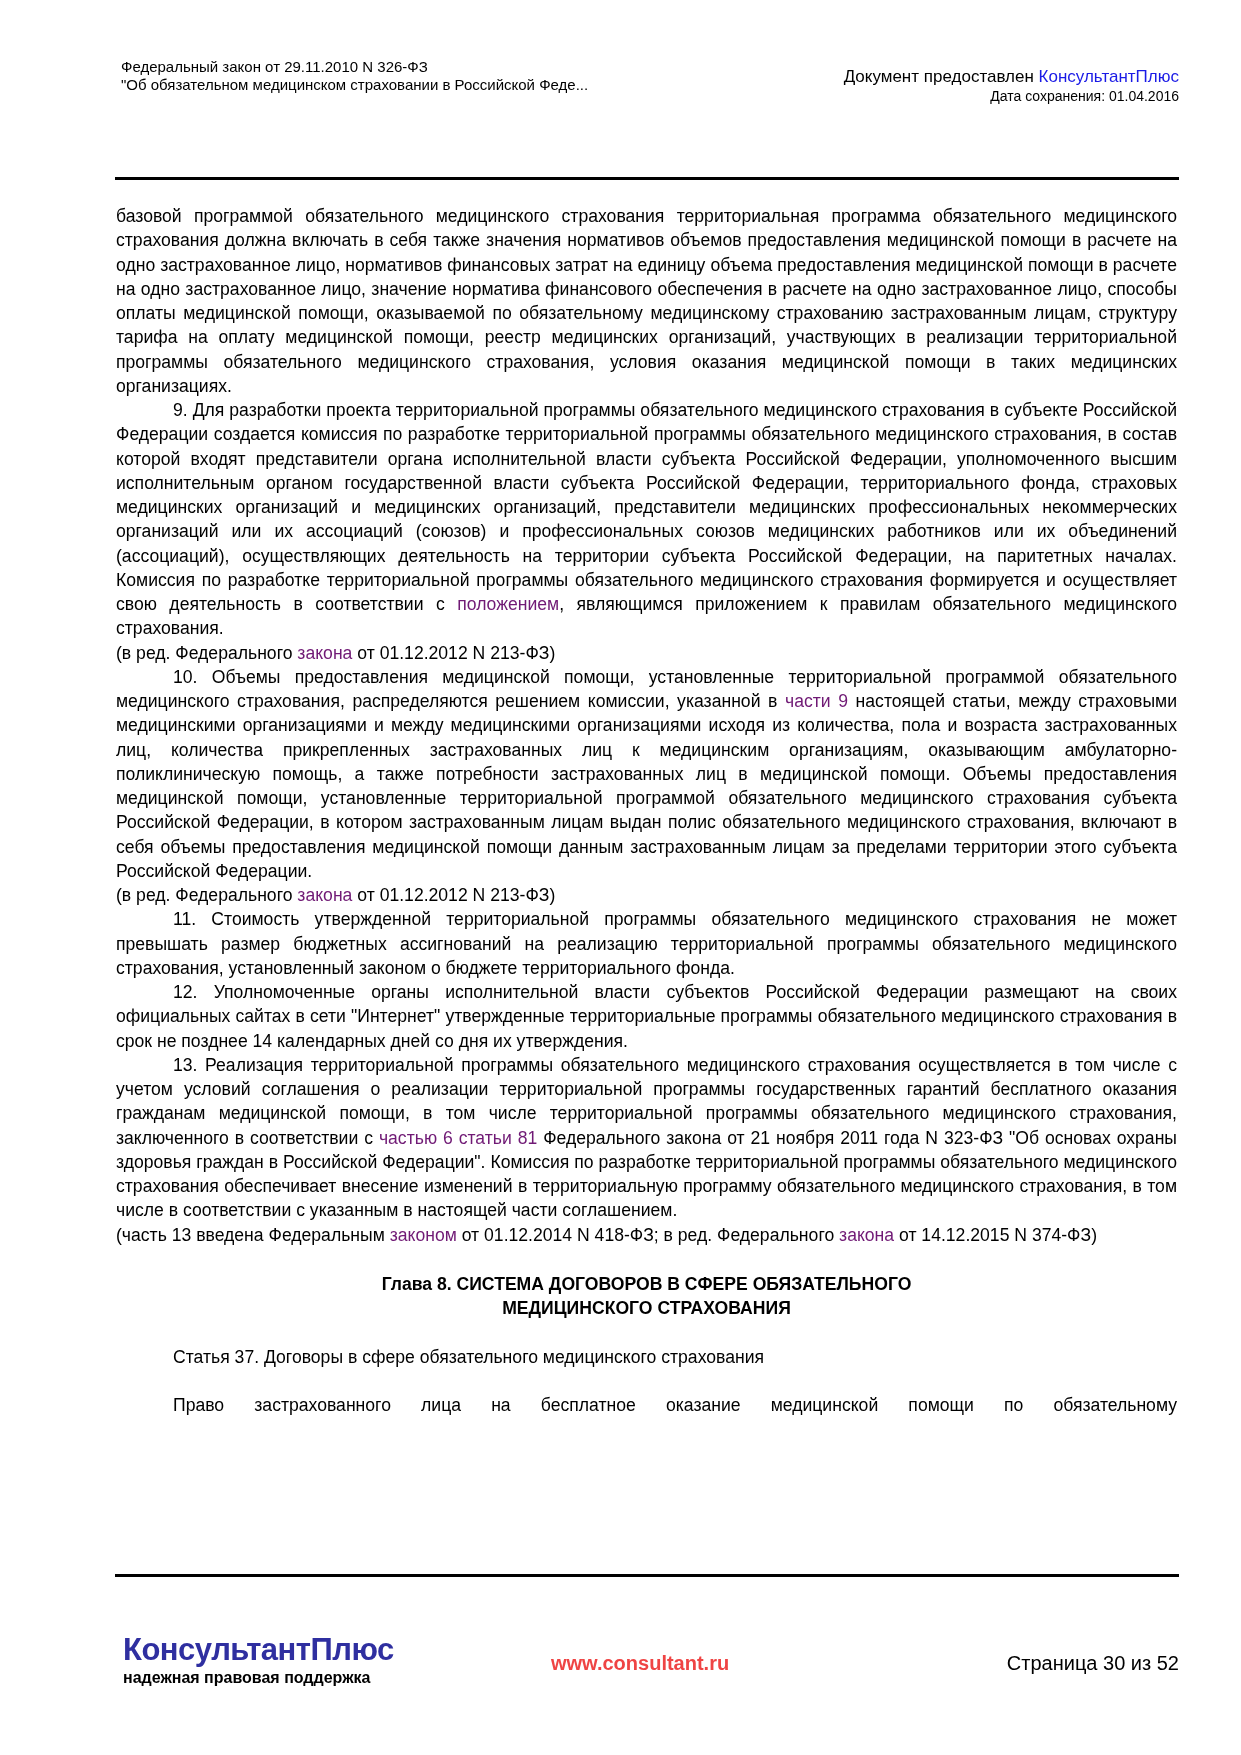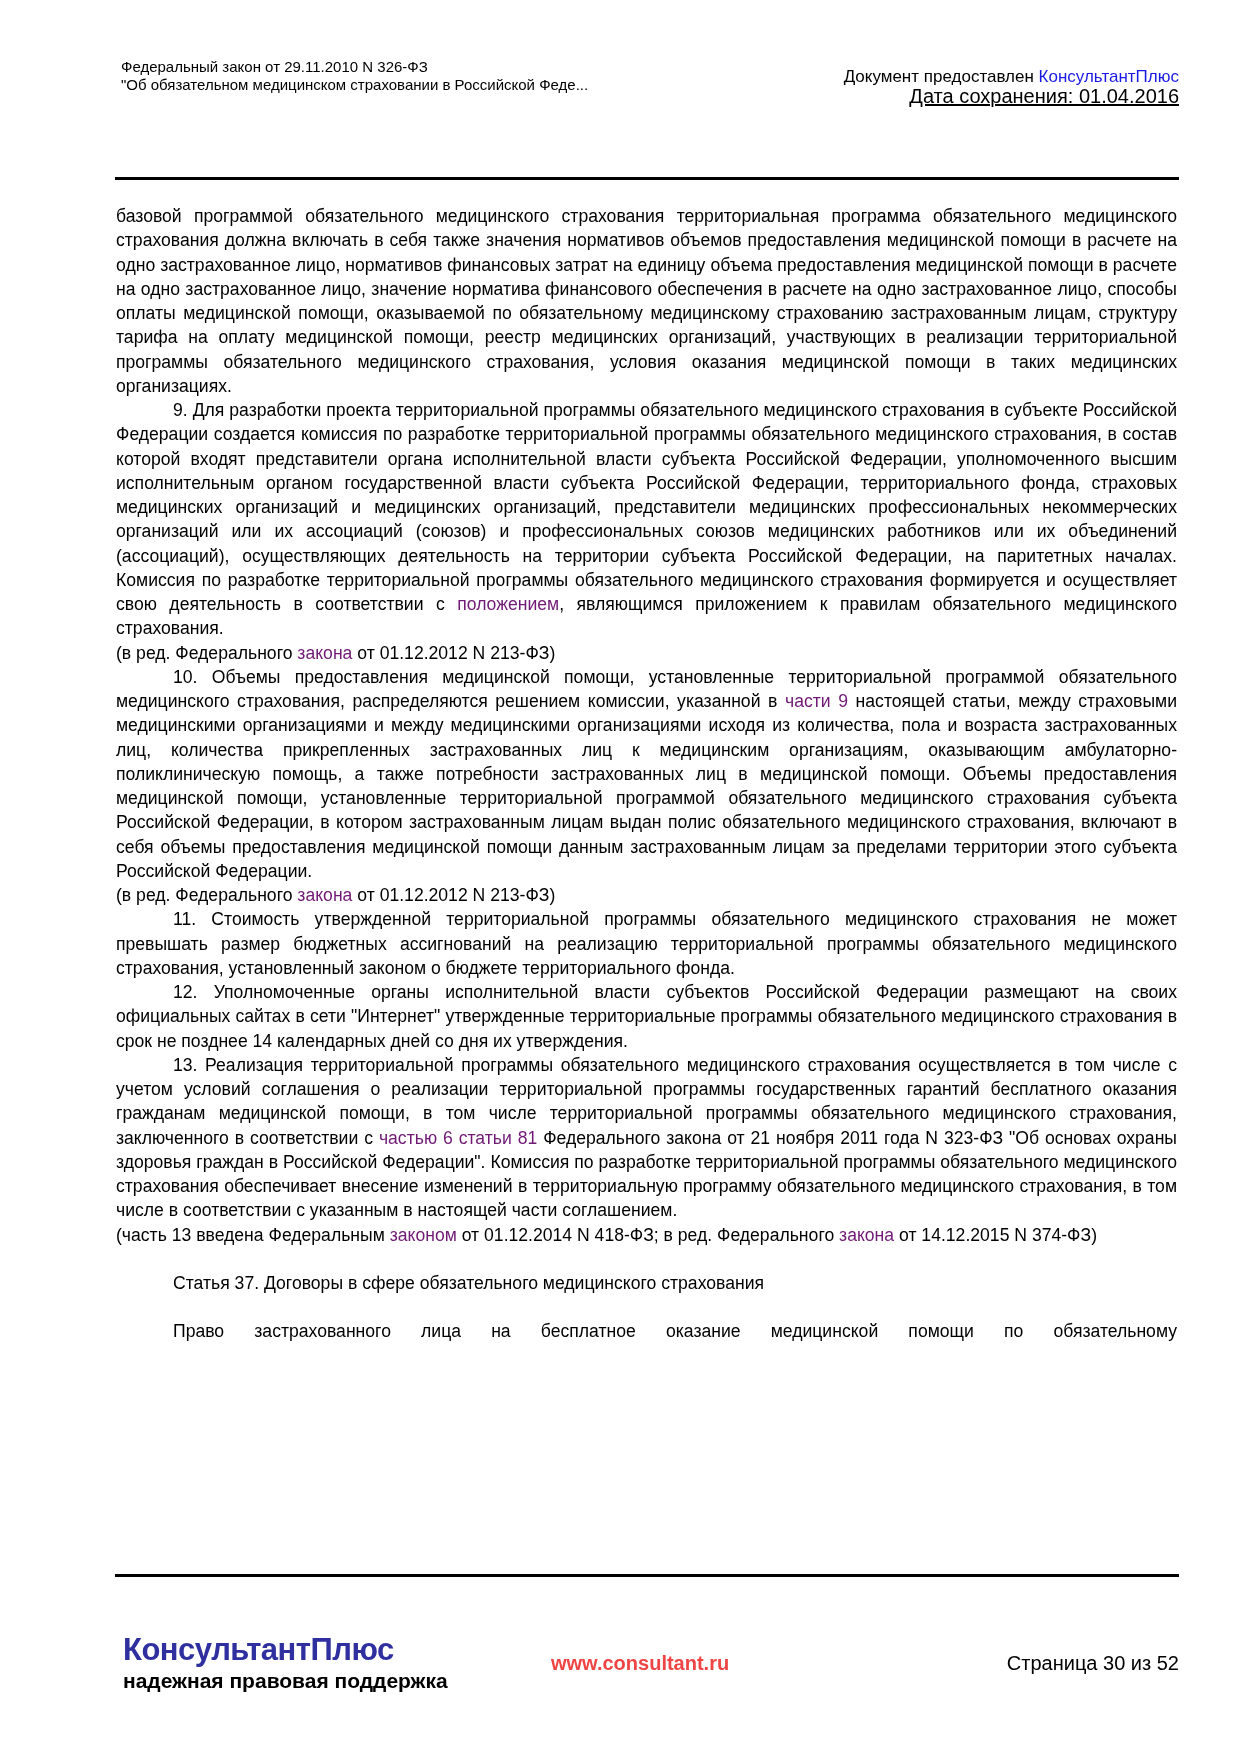--- a/index.html
+++ b/index.html
@@ -8,21 +8,21 @@
     font-family: "Liberation Sans", sans-serif; color: #000;
   }
   .hdr-left {
     position: absolute; left: 121px; top: 58px; width: 560px;
     font-size: 15px; line-height: 17.5px;
   }
   .hdr-right {
     position: absolute; right: 62px; top: 67px; text-align: right;
     font-size: 17px; line-height: 20px;
   }
-  .hdr-right .date { font-size: 20px; line-height: 18px; text-decoration: underline; }
+  .hdr-right .date { font-size: 14px; line-height: 18px; }
   .brand-link { color: #1a1ae6; }
   .rule-top {
     position: absolute; left: 115px; width: 1064px; top: 177px; height: 3px;
     background: #000;
   }
   .rule-bottom {
     position: absolute; left: 115px; width: 1064px; top: 1574px; height: 3px;
     background: #000;
   }
   .content {
@@ -37,21 +37,21 @@
   .chapter {
     text-align: center; font-weight: bold; margin: 25px 0 0 0; line-height: 24.5px;
   }
   .article { margin: 24px 0 0 57px; }
   .lastpara { margin-top: 24px; text-indent: 57px; text-align: justify; text-align-last: justify; }
   .ftr-brand {
     position: absolute; left: 123px; top: 1632px;
     font-size: 31px; font-weight: bold; color: #2f2fa0; letter-spacing: -0.5px;
   }
   .ftr-tag {
-    position: absolute; left: 123px; top: 1669px; font-size: 21px; font-weight: bold;
+    position: absolute; left: 123px; top: 1669px; font-size: 16px; font-weight: bold;
   }
   .ftr-url {
     position: absolute; left: 551px; top: 1652px; font-size: 20px; font-weight: bold; color: #ef4444;
   }
   .ftr-page {
     position: absolute; right: 62px; top: 1652px; font-size: 20px;
   }
 </style>
 </head>
 <body>
@@ -76,20 +76,24 @@
 
   <p class="p indent last"><span>10. Объемы предоставления медицинской помощи, установленные территориальной программой обязательного медицинского страхования, распределяются решением комиссии, указанной в </span><a class="lnk">части 9</a><span> настоящей статьи, между страховыми медицинскими организациями и между медицинскими организациями исходя из количества, пола и возраста застрахованных лиц, количества прикрепленных застрахованных лиц к медицинским организациям, оказывающим амбулаторно-поликлиническую помощь, а также потребности застрахованных лиц в медицинской помощи. Объемы предоставления медицинской помощи, установленные территориальной программой обязательного медицинского страхования субъекта Российской Федерации, в котором застрахованным лицам выдан полис обязательного медицинского страхования, включают в себя объемы предоставления медицинской помощи данным застрахованным лицам за пределами территории этого субъекта Российской Федерации.</span></p>
   <p class="p note"><span>(в ред. Федерального </span><a class="lnk">закона</a><span> от 01.12.2012 N 213-ФЗ)</span></p>
 
   <p class="p indent last">11. Стоимость утвержденной территориальной программы обязательного медицинского страхования не может превышать размер бюджетных ассигнований на реализацию территориальной программы обязательного медицинского страхования, установленный законом о бюджете территориального фонда.</p>
   <p class="p indent last">12. Уполномоченные органы исполнительной власти субъектов Российской Федерации размещают на своих официальных сайтах в сети "Интернет" утвержденные территориальные программы обязательного медицинского страхования в срок не позднее 14 календарных дней со дня их утверждения.</p>
 
   <p class="p indent last"><span>13. Реализация территориальной программы обязательного медицинского страхования осуществляется в том числе с учетом условий соглашения о реализации территориальной программы государственных гарантий бесплатного оказания гражданам медицинской помощи, в том числе территориальной программы обязательного медицинского страхования, заключенного в соответствии с </span><a class="lnk">частью 6 статьи 81</a><span> Федерального закона от 21 ноября 2011 года N 323-ФЗ "Об основах охраны здоровья граждан в Российской Федерации". Комиссия по разработке территориальной программы обязательного медицинского страхования обеспечивает внесение изменений в территориальную программу обязательного медицинского страхования, в том числе в соответствии с указанным в настоящей части соглашением.</span></p>
   <p class="p note"><span>(часть 13 введена Федеральным </span><a class="lnk">законом</a><span> от 01.12.2014 N 418-ФЗ; в ред. Федерального </span><a class="lnk">закона</a><span> от 14.12.2015 N 374-ФЗ)</span></p>
 
+  <div class="chapter">
+    <div>Глава 8. СИСТЕМА ДОГОВОРОВ В СФЕРЕ ОБЯЗАТЕЛЬНОГО</div>
+    <div>МЕДИЦИНСКОГО СТРАХОВАНИЯ</div>
+  </div>
 
   <div class="article">Статья 37. Договоры в сфере обязательного медицинского страхования</div>
 
   <p class="lastpara">Право застрахованного лица на бесплатное оказание медицинской помощи по обязательному</p>
 </div>
 
 <div class="rule-bottom"></div>
 
 <div class="ftr-brand">КонсультантПлюс</div>
 <div class="ftr-tag">надежная правовая поддержка</div>

